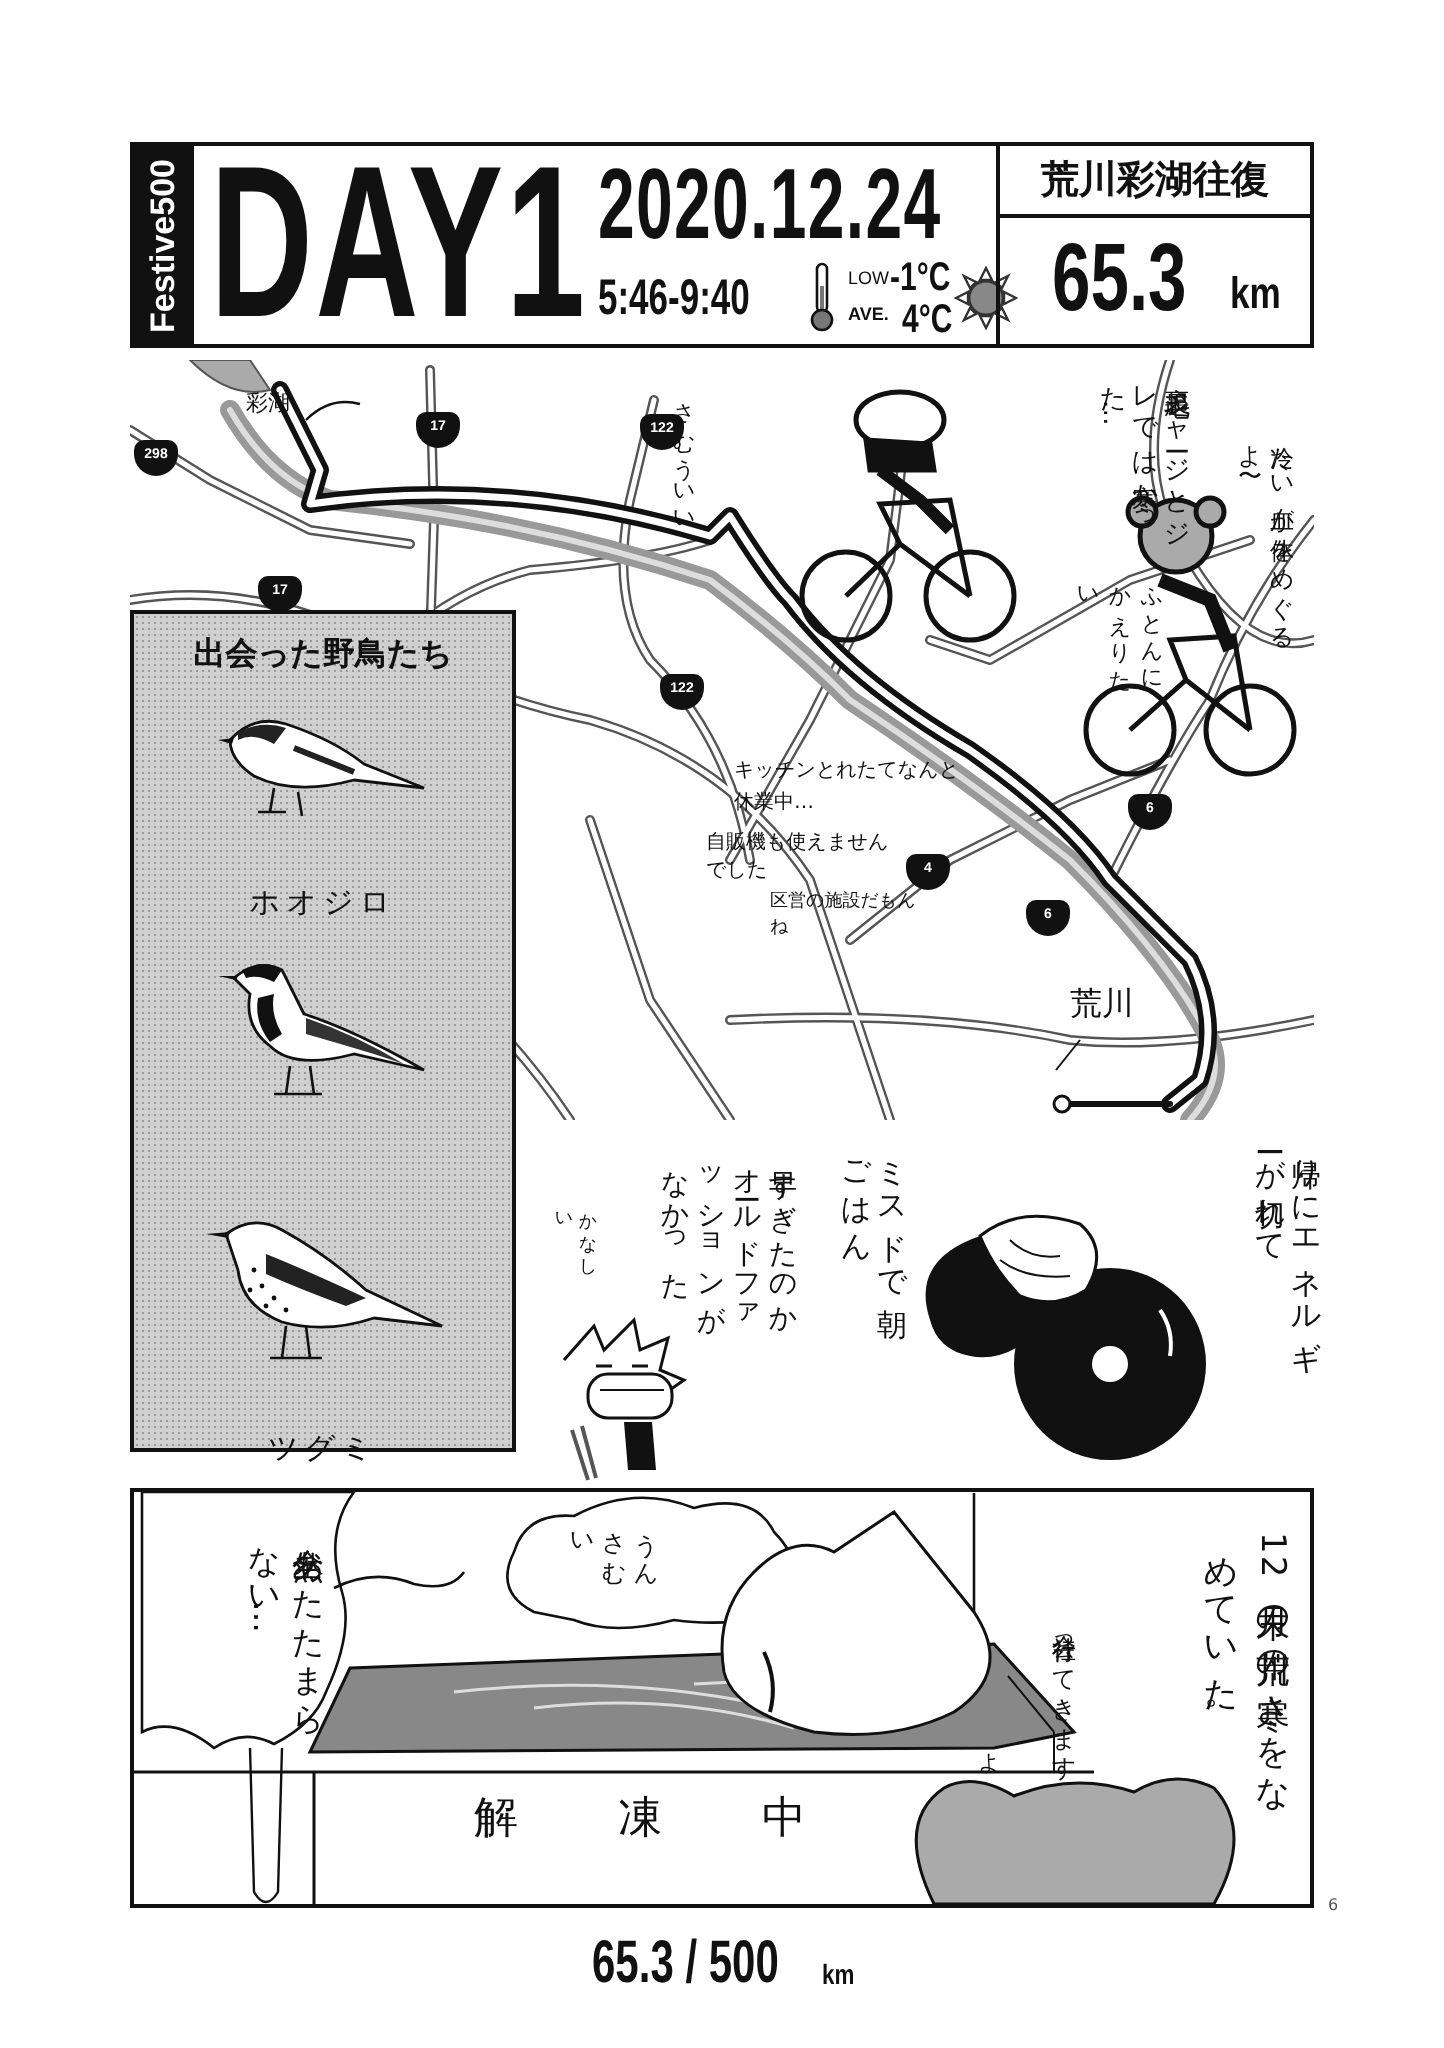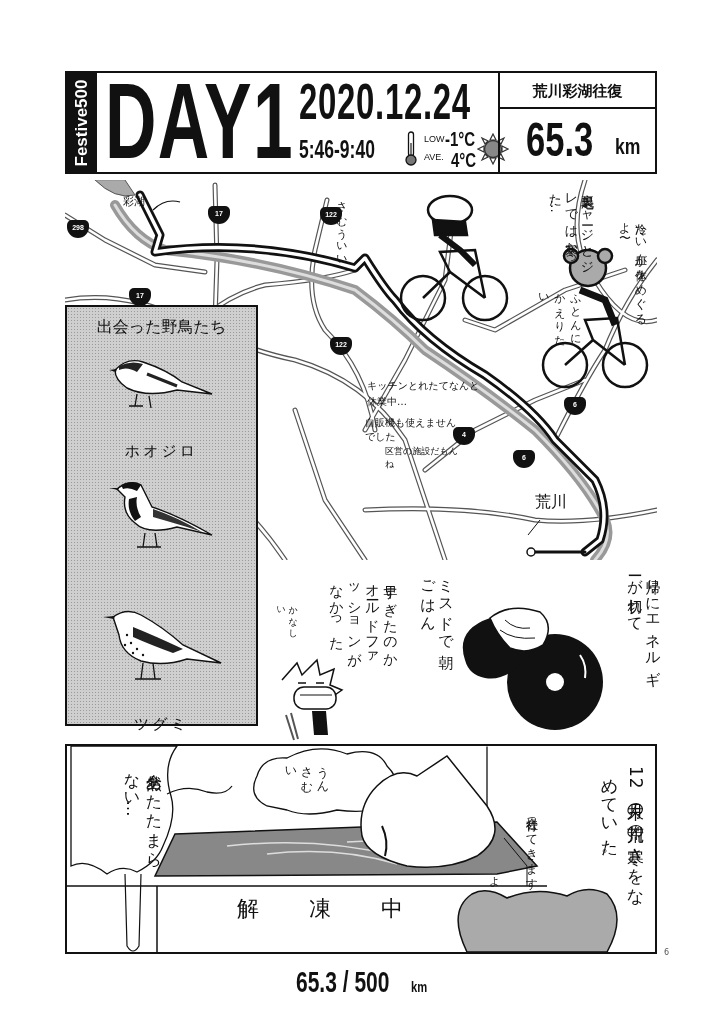--- a/index.html
+++ b/index.html
@@ -10,43 +10,43 @@
 
   
   #header { position: absolute; left: 65px; top: 71px; width: 592px; height: 103px; border: 2px solid #111; background: #fff; }
   #festive { position: absolute; left: 0; top: 0; width: 30px; height: 99px; background: #111; color: #fff; }
   #festive span { position: absolute; left: 50%; top: 50%; transform: translate(-50%,-50%) rotate(-90deg); white-space: nowrap; font-family: "Liberation Sans", sans-serif; font-weight: bold; font-size: 17px; letter-spacing: 0px; }
   #day { position: absolute; left: 38px; top: -6px; font-size: 108px; line-height: 108px; transform: scaleX(0.66); letter-spacing: 2px; }
   #date { position: absolute; left: 232px; top: 2px; font-size: 50px; line-height: 54px; transform: scaleX(0.66); letter-spacing: 1px;}
   #time { position: absolute; left: 232px; top: 61px; font-size: 25px; line-height: 30px; transform: scaleX(0.7); }
   #thermo { position: absolute; left: 338px; top: 58px; width: 12px; height: 35px; }
   #low-lbl { position: absolute; left: 357px; top: 61px; font-size: 9px; font-family: "Liberation Sans", sans-serif; font-weight: normal; }
-  #ave-lbl { position: absolute; left: 357px; top: 79px; font-size: 9px; font-family: "Liberation Sans", sans-serif; font-weight: normal; }
+  #ave-lbl { position: absolute; left: 357px; top: 79px; font-size: 9px; font-family: "Liberation Sans", sans-serif; font-weight: bold; }
   #low-val { position: absolute; left: 378px; top: 55px; font-size: 20px; line-height: 22px; transform: scaleX(0.75); }
   #ave-val { position: absolute; left: 384px; top: 76px; font-size: 20px; line-height: 22px; transform: scaleX(0.75); }
   #sun { position: absolute; left: 410px; top: 60px; width: 32px; height: 32px; }
   #right-col { position: absolute; left: 431px; top: 0; width: 157px; height: 99px; border-left: 2px solid #111; }
-  #route-cell { position: absolute; left: 0; top: 0; width: 100%; height: 36px; border-bottom: 2px solid #111; text-align: center; font-size: 15px; line-height: 36px; font-weight: bold; font-family: Liberation Serif, serif; }
+  #route-cell { position: absolute; left: 0; top: 0; width: 100%; height: 36px; border-bottom: 2px solid #111; text-align: center; font-size: 19px; line-height: 36px; font-weight: bold; font-family: Liberation Serif, serif; }
   #dist-cell { position: absolute; left: 0; top: 36px; width: 100%; height: 61px; text-align: right; }
   #dist-val { position: absolute; left: 26px; top: 4px; font-size: 48px; line-height: 54px; transform: scaleX(0.72); }
   #dist-unit { position: absolute; left: 115px; top: 24px; font-size: 22px; line-height: 28px; transform: scaleX(0.8); }
 
   
   #map { position: absolute; left: 65px; top: 180px; width: 592px; height: 380px; }
   #map svg { position: absolute; left: 0; top: 0; }
   .rshield { position: absolute; width: 22px; height: 18px; background: #111; color: #fff; font-size: 7px; font-weight: bold; text-align: center; line-height: 16px; border-radius: 5px 5px 11px 11px; font-family: "Liberation Sans", sans-serif; }
   .map-lbl { position: absolute; font-size: 11px; color: #111; }
   .vtext { position: absolute; writing-mode: vertical-rl; font-size: 13px; line-height: 16px; color: #111; letter-spacing: 1px; }
 
   
   #birds { position: absolute; left: 65px; top: 305px; width: 193px; height: 421px; border: 2px solid #111;
     background-color: #cfcfcf;
     background-image: radial-gradient(#9a9a9a 0.6px, transparent 0.7px);
     background-size: 3px 3px; }
-  #birds-title { position: absolute; left: 0; right: 0; top: 10px; text-align: center; font-size: 16px; font-weight: normal; }
+  #birds-title { position: absolute; left: 0; right: 0; top: 10px; text-align: center; font-size: 16px; font-weight: bold; }
   .bird { position: absolute; }
   .bird-name { position: absolute; left: 0; right: 0; text-align: center; font-size: 15px; letter-spacing: 3px; }
 
   
   .donut { position: absolute; }
 
   
   #bath { position: absolute; left: 65px; top: 744px; width: 592px; height: 210px; border: 2px solid #111; overflow: hidden; background: #fff; }
   #page-num { position: absolute; left: 664px; top: 948px; font-size: 8px; color: #555; }
 
@@ -175,21 +175,21 @@
   <div class="rshield" style="left:265px;top:157px;">122</div>
   <div class="rshield" style="left:388px;top:247px;">4</div>
   <div class="rshield" style="left:499px;top:217px;">6</div>
   <div class="rshield" style="left:448px;top:270px;">6</div>
 
   <div class="vtext" style="left:268px;top:14px;font-size:11px;height:70px;">さむういい</div>
   <div class="vtext" style="left:462px;top:4px;height:95px;width:68px;">裏起毛ジャージとジレでは寒かった…</div>
   <div class="vtext" style="left:546px;top:34px;height:115px;width:38px;font-size:12px;">冷たい血が体をめぐるよ〜</div>
   <div class="vtext" style="left:484px;top:106px;height:60px;width:34px;font-size:11px;">ふとんにかえりたい</div>
   <div style="position:absolute;left:302px;top:198px;width:120px;font-size:10px;line-height:16px;">キッチンとれたてなんと 休業中…</div>
-  <div style="position:absolute;left:300px;top:236px;width:95px;font-size:10px;line-height:14px;">自販機も使えませんでした</div>
+  <div style="position:absolute;left:288px;top:236px;width:95px;font-size:10px;line-height:14px;font-family:Liberation Mono, monospace;">自販機も使えませんでした</div>
   <div style="position:absolute;left:320px;top:265px;width:80px;font-size:9px;line-height:13px;">区営の施設だもんね</div>
 </div>
 
 <div id="birds">
   <div id="birds-title">出会った野鳥たち</div>
 
   <svg class="bird" style="left:40px;top:45px;" width="110" height="60" viewBox="0 0 110 60">
     <path d="M8,18 Q20,5 36,10 Q60,18 75,30 L105,42 L70,38 Q40,46 20,36 Q8,28 8,18 Z" fill="#fff" stroke="#111" stroke-width="1.4"></path>
     <path d="M12,14 Q24,8 36,12 L30,20 Q20,14 12,18 Z" fill="#222"></path>
     <path d="M40,22 L70,34" stroke="#222" stroke-width="3"></path>

